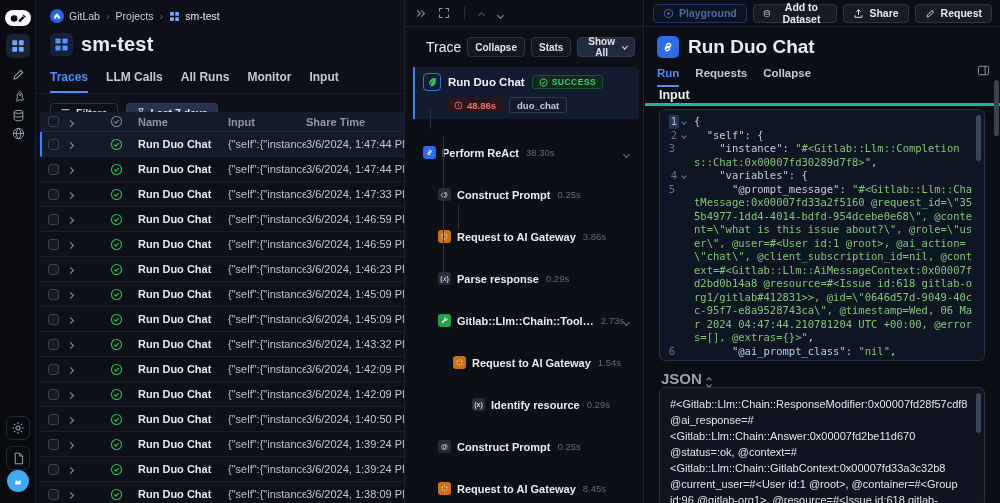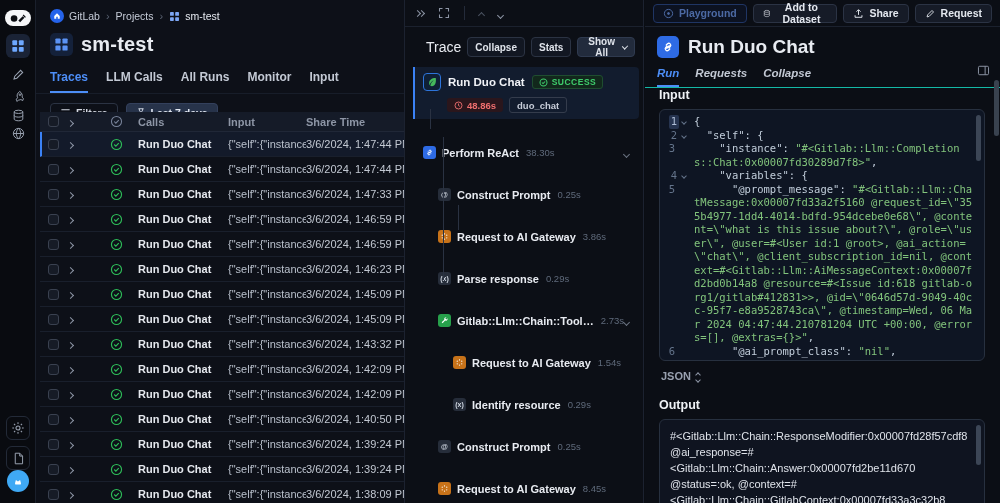--- a/index.html
+++ b/index.html
@@ -76,38 +76,38 @@
   .tree-line { position:absolute; width:1px; background:#2a3242; }
 
   
   #right { position:absolute; left:645px; top:0; width:355px; height:503px; background:#0b0e15; }
   .r-toolbar { height:27px; display:flex; align-items:center; justify-content:flex-end; gap:6px; padding:0 8px; border-bottom:1px solid #1b212e; }
   .rbtn { display:inline-flex; align-items:center; gap:5px; font-size:10.5px; font-weight:600; color:#e4e8ef; background:#161b27; border:1px solid #2b3344; border-radius:4px; padding:2px 9px; height:19px; }
   .rbtn.playground { background:rgba(29,78,216,.10); border-color:#2b4a8f; color:#6f9bf0; opacity:.65; }
   .r-head { display:flex; align-items:center; gap:9px; padding:9px 12px 0 12px; }
   .r-head-ic { width:22px; height:22px; border-radius:5px; background:#2e6be5; display:flex; align-items:center; justify-content:center; }
   .r-title { font-size:19px; font-weight:700; }
-  .r-tabs { display:flex; gap:16px; padding:9px 12px 0 12px; border-bottom:1px solid #14b8a6; position:relative;font-style:italic; }
+  .r-tabs { display:flex; gap:16px; padding:9px 12px 16px 12px; border-bottom:3px solid #14b8a6; position:relative; }
   .r-tab { font-size:11.5px; font-weight:600; color:#c3c9d4; padding-bottom:6px; border-bottom:2px solid transparent; }
   .r-tab.active { color:#4d8ef7; border-bottom-color:#4d8ef7; }
   .panel-toggle { position:absolute; right:10px; top:6px; color:#8d95a5; }
   .r-content { position:absolute; left:0; right:7px; top:78px; bottom:0; padding:10px 8px 0 14px; overflow:hidden; }
   .sec-h { font-size:12.5px; font-weight:700; color:#eef1f5; margin-bottom:7px; }
   .codeblock { position:relative; border:1px solid #27303f; border-radius:6px; background:#0e1523; height:252px; overflow:hidden; font-family:"DejaVu Sans Mono", monospace; font-size:10.5px; line-height:13.5px; padding:5px 10px 0 0; }
   .cl { display:flex; }
   .g { width:30px; flex:none; display:flex; justify-content:flex-end; align-items:flex-start; gap:3px; padding-right:4px; color:#64748b; }
   .ln { min-width:10px; text-align:right; border-radius:2px; padding:0 2px; }
   .ln.act { background:#263450; color:#aebdd6; }
   .g .chev { width:4px; height:4px; border-width:1px; margin-top:5px; color:#64748b; }
   .g .nocaret { width:6px; }
   .cb { flex:1; padding-left:4px; white-space:pre-wrap; word-break:break-all; color:#c2cedb; }
   .cb .k { color:#c2cedb; }
   .cb .s { color:#82c47c; }
   .cb .p { color:#c2cedb; }
-  .fmt-row { display:flex; align-items:flex-end; gap:5px; margin:9px 0 0 2px; color:#99a1b0; font-size:11px; font-weight:600; }
+  .fmt-row { display:flex; align-items:flex-end; gap:5px; margin:9px 0 0 2px; color:#99a1b0; font-size:15px; font-weight:600; }
   .sorter { display:flex; flex-direction:column; gap:1px; color:#8d95a5; }
   .sorter .chev { width:4px; height:4px; border-width:1px; }
   .outblock { position:relative; border:1px solid #27303f; border-radius:6px; background:#0f1420; padding:8px 16px 8px 10px; font-size:11px; line-height:16px; color:#dfe3ea; height:120px; overflow:hidden; word-break:break-word; }
   .out-h { margin-top:16px; }
   .thumb { position:absolute; width:5px; border-radius:3px; background:#3c4656; }
   #right-scroll { position:absolute; right:1px; top:80px; width:5px; height:56px; border-radius:3px; background:#39424f; }
 
   svg { display:block; }
 </style>
 </head>
@@ -231,21 +231,21 @@
     <div class="tbl">
       <div class="trow head">
         <span class="cbx"></span>
         <span class="rowchev"><span class="chev right"></span></span>
         <span style="color:#78839a">
             <svg width="13" height="13" viewBox="0 0 16 16" fill="none" stroke="currentColor" stroke-width="1.3">
               <circle cx="8" cy="8" r="6.2"></circle>
               <path d="M5.2 8l2 2 3.6-3.8"></path>
             </svg>
           </span>
-        <span>Calls</span>
+        <span>Name</span>
         <span>Input</span>
         <span>Share Time</span>
       </div>
       <div id="table-body">
           <div class="trow sel">
             <span class="cbx"></span>
             <span class="rowchev"><span class="chev right"></span></span>
             <span style="color:#2ebd59">
               <svg width="13" height="13" viewBox="0 0 16 16" fill="none" stroke="currentColor" stroke-width="1.4">
                 <circle cx="8" cy="8" r="6.2"></circle>
@@ -546,21 +546,21 @@
                 <circle cx="12" cy="5.7" r="1.1"></circle>
                 <circle cx="12" cy="10.3" r="1.1"></circle>
                 <circle cx="8" cy="12.6" r="1.1"></circle>
                 <circle cx="4" cy="10.3" r="1.1"></circle>
                 <circle cx="4" cy="5.7" r="1.1"></circle>
               </svg>
             </span>
             <span class="nname">Request to AI Gateway</span>
             <span class="ndur">1.54s</span>
           </div>
-          <div class="tnode" style="padding-left: 40px;">
+          <div class="tnode" style="padding-left: 40px; justify-content: center;">
             <span class="nic gray">(x)</span>
             <span class="nname">Identify resource</span>
             <span class="ndur">0.29s</span>
           </div>
           <div class="tnode" style="padding-left: 25px;">
             <span class="nic gray">@</span>
             <span class="nname">Construct Prompt</span>
             <span class="ndur">0.25s</span>
           </div>
           <div class="tnode" style="padding-left: 25px;">
@@ -693,21 +693,20 @@
           </div>
         <div class="thumb" style="right:3px; top:5px; height:46px;"></div>
       </div>
       <div class="fmt-row">
         <span>JSON</span>
         <span class="sorter">
             <span class="chev up" style="margin:0"></span>
             <span class="chev down" style="margin:0"></span>
           </span>
       </div>
-      <div class="sec-h out-h">Output</div>
       <div class="outblock">
         <span>#&lt;Gitlab::Llm::Chain::ResponseModifier:0x00007fd28f57cdf8 @ai_response=#&lt;Gitlab::Llm::Chain::Answer:0x00007fd2be11d670 @status=:ok, @context=#&lt;Gitlab::Llm::Chain::GitlabContext:0x00007fd33a3c32b8 @current_user=#&lt;User id:1 @root&gt;, @container=#&lt;Group id:96 @gitlab-org1&gt;, @resource=#&lt;Issue id:618 gitlab-org1/gitlab#412831&gt;, @ai_request=#&lt;Gitlab::Llm::Chain::Requests::AiGateway:0x00007fd3bd053790 @user=#&lt;User</span>
         <div class="thumb" style="right:3px; top:5px; height:40px;"></div>
       </div>
     </div>
     <div id="right-scroll"></div>
   </section>
 
 </div>
 

